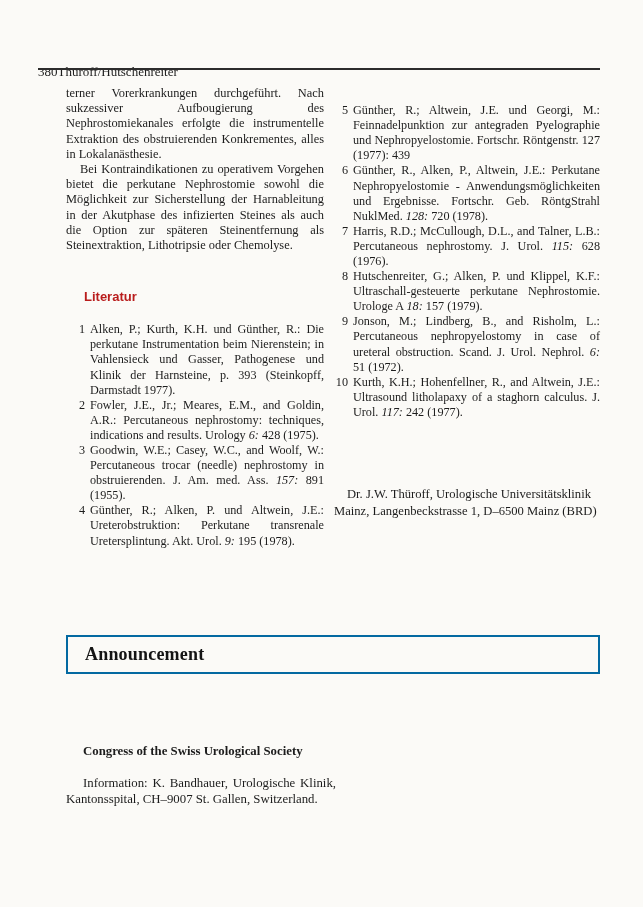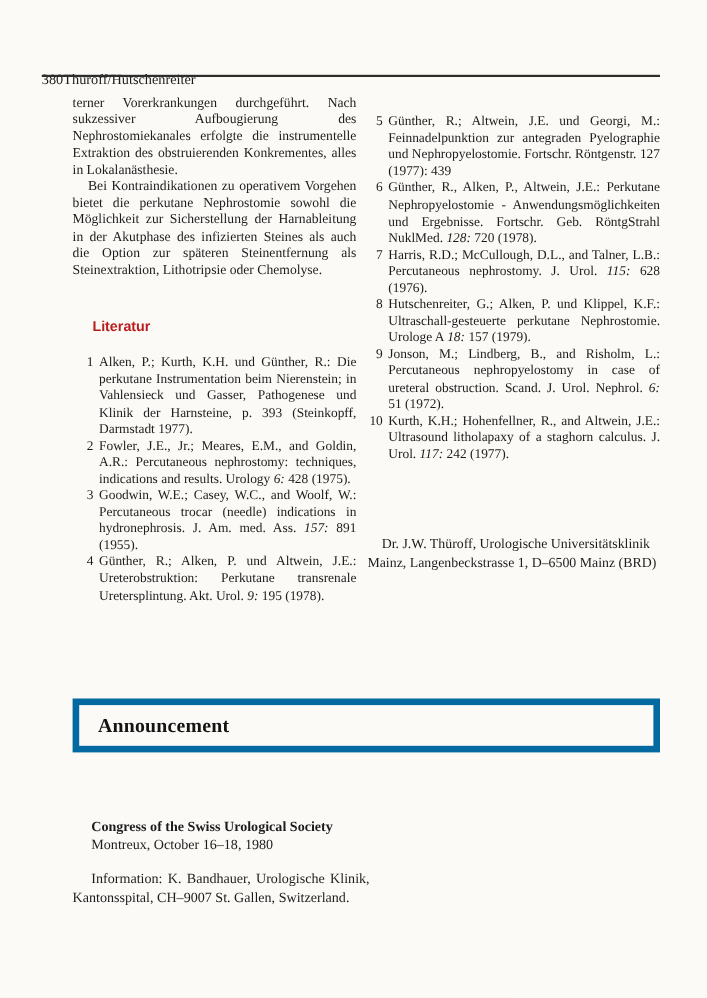--- a/index.html
+++ b/index.html
@@ -62,22 +62,22 @@
   .ref-text i { font-style: italic; }
 
   .address {
     margin-top: 66px;
     font-size: 12.6px; line-height: 16.5px;
     text-indent: 13px;
   }
 
   
   .announcement-box {
-    position: absolute; top: 635px; left: 66px; width: 534px; height: 49px;
-    border: 6px solid #0369a1;
+    position: absolute; top: 635px; left: 66px; width: 534px; height: 39px;
+    border: 2px solid #0369a1;
     display: flex; align-items: center;
     padding-left: 17px;
     background: transparent;
   }
   .announcement-box .box-title {
     font-weight: bold; font-size: 18px; letter-spacing: 0.2px; color: #141414;
   }
 
   .congress {
     position: absolute; top: 743px; left: 66px; width: 270px;
@@ -111,21 +111,21 @@
           <li>
             <span class="ref-num">1</span>
             <span class="ref-text"><span>Alken, P.; Kurth, K.H. und Günther, R.: Die perkutane Instrumentation beim Nierenstein; in Vahlensieck und Gasser, Pathogenese und Klinik der Harnsteine, p. 393 (Steinkopff, Darmstadt 1977).</span></span>
           </li>
           <li>
             <span class="ref-num">2</span>
             <span class="ref-text"><span>Fowler, J.E., Jr.; Meares, E.M., and Goldin, A.R.: Percutaneous nephrostomy: techniques, indications and results. Urology </span><i>6:</i><span> 428 (1975).</span></span>
           </li>
           <li>
             <span class="ref-num">3</span>
-            <span class="ref-text"><span>Goodwin, W.E.; Casey, W.C., and Woolf, W.: Percutaneous trocar (needle) indications in hydronephrosis. J. Am. med. Ass. </span><i>157:</i><span> 891 (1955).</span></span>
+            <span class="ref-text"><span>Goodwin, W.E.; Casey, W.C., and Woolf, W.: Percutaneous trocar (needle) nephrostomy in obstruierenden. J. Am. med. Ass. </span><i>157:</i><span> 891 (1955).</span></span>
           </li>
           <li>
             <span class="ref-num">4</span>
             <span class="ref-text"><span>Günther, R.; Alken, P. und Altwein, J.E.: Ureterobstruktion: Perkutane transrenale Uretersplintung. Akt. Urol. </span><i>9:</i><span> 195 (1978).</span></span>
           </li>
         </ol>
     </div>
     <div class="col-right">
       <ol class="ref-list right-refs" id="ref-list-right">
           <li>
@@ -156,17 +156,16 @@
       <p class="address">Dr. J.W. Thüroff, Urologische Universitätsklinik Mainz, Langenbeckstrasse 1, D–6500 Mainz (BRD)</p>
     </div>
   </div>
 
   <div class="announcement-box">
     <span class="box-title">Announcement</span>
   </div>
 
   <div class="congress">
     <p class="congress-title">Congress of the Swiss Urological Society</p>
-    <p class="congress-date">Montreux, October 16–18, 1980</p>
     <p class="congress-info">Information: K. Bandhauer, Urologische Klinik, Kantonsspital, CH–9007 St. Gallen, Switzerland.</p>
   </div>
 
 </div>
 
 </body></html>

